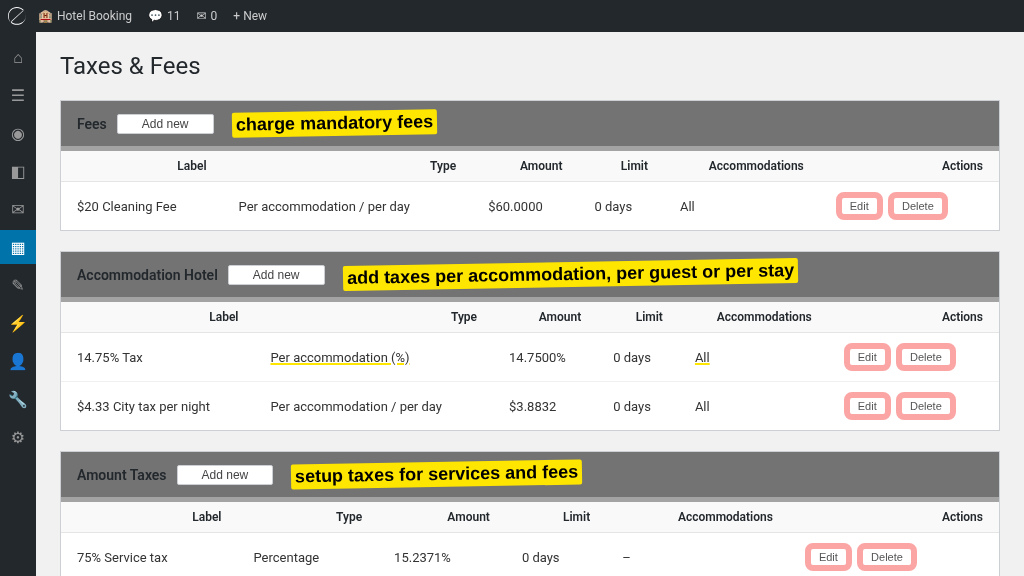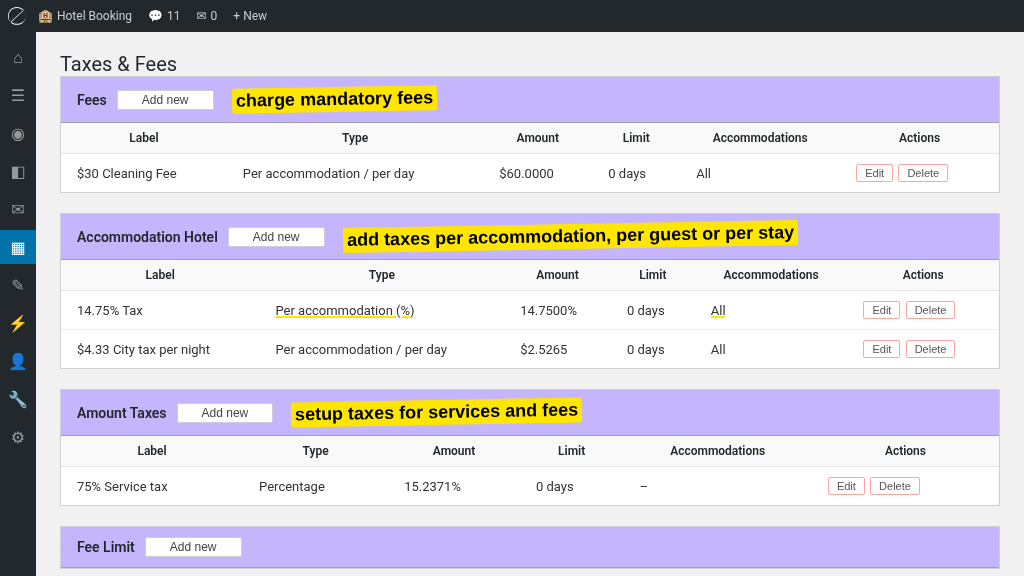--- a/index.html
+++ b/index.html
@@ -16,50 +16,50 @@
     #sidebar {
       width: 36px; background: #23282d; margin-top: 32px; display: flex; flex-direction: column; align-items: center; padding-top: 8px; gap: 4px; flex-shrink: 0;
     }
     .sidebar-icon { width: 36px; height: 34px; display: flex; align-items: center; justify-content: center; color: #999; cursor: pointer; font-size: 16px; }
     .sidebar-icon:hover, .sidebar-icon.active { color: #fff; background: #0073aa; }
     .sidebar-icon.active { background: #0073aa; color: #fff; }
 
     
     #main { margin-top: 32px; flex: 1; overflow-y: auto; padding: 20px 24px; background: #f1f1f1; }
 
-    .page-title { font-size: 20px; font-weight: 400; color: #23282d; margin-bottom: 0; }
+    .page-title { font-size: 24px; font-weight: 400; color: #23282d; margin-bottom: 20px; }
 
     .section { background: #fff; border: 1px solid #ccd0d4; margin-bottom: 20px; }
-    .section-header { display: flex; align-items: center; gap: 10px; padding: 10px 16px; border-bottom: 1px solid #a3a3a3; background: #c4b5fd; }
+    .section-header { display: flex; align-items: center; gap: 10px; padding: 10px 16px; border-bottom: 5px solid #a3a3a3; background: #737373; }
     .section-title { font-size: 14px; font-weight: 600; color: #23282d; }
 
     .annotation {
       font-family: "Comic Sans MS", cursive, sans-serif;
       font-size: 18px;
       font-weight: bold;
       color: #000;
       background: #ffe600;
       padding: 2px 4px;
       border-radius: 2px;
       transform: rotate(-1deg);
       display: inline-block;
       margin-left: 8px;
     }
 
     .btn-add-new {
       background: #fff; border: 1px solid #ccd0d4; color: #444; padding: 2px 24px; cursor: pointer; font-size: 12px; border-radius: 2px;
     }
 
     .data-table { width: 100%; border-collapse: collapse; }
-    .data-table th { text-align: center; padding: 8px 16px; font-size: 12px; font-weight: 600; color: #23282d; border-bottom: 1px solid #e5e5e5; background: #f9f9f9; }
+    .data-table th { text-align: right; padding: 8px 16px; font-size: 12px; font-weight: 600; color: #23282d; border-bottom: 1px solid #e5e5e5; background: #f9f9f9; }
     .data-table td { padding: 10px 16px; font-size: 13px; border-bottom: 1px solid #f0f0f0; vertical-align: middle; }
     .data-table tr:last-child td { border-bottom: none; }
 
     .btn-action {
-      background: #fff; border: 1px solid #fca5a5; color: #555; padding: 2px 8px; cursor: pointer; font-size: 11px; border-radius: 2px; margin-right: 2px;
+      background: #fff; border: 6px solid #fca5a5; color: #555; padding: 2px 8px; cursor: pointer; font-size: 11px; border-radius: 8px; margin-right: 2px;
     }
 
     
     .wp-icon { width: 18px; height: 18px; fill: #fff; }
   </style>
 </head>
 <body>
 
 <div id="wpadminbar">
   <svg class="wp-icon" viewBox="0 0 185 185">
@@ -113,21 +113,21 @@
           <th>Label</th>
           <th>Type</th>
           <th>Amount</th>
           <th>Limit</th>
           <th>Accommodations</th>
           <th>Actions</th>
         </tr>
       </thead>
       <tbody id="fees-tbody">
         <tr>
-          <td>$30 Cleaning Fee</td>
+          <td>$20 Cleaning Fee</td>
           <td>Per accommodation / per day</td>
           <td>$60.0000</td>
           <td>0 days</td>
           <td>All</td>
           <td>
             <button class="btn-action">Edit</button>
             <button class="btn-action">Delete</button>
           </td>
         </tr>
       </tbody>
@@ -159,21 +159,21 @@
           <td>0 days</td>
           <td><span style="text-decoration: underline; text-decoration-color: #ffe600; text-decoration-thickness: 2px;">All</span></td>
           <td>
             <button class="btn-action">Edit</button>
             <button class="btn-action">Delete</button>
           </td>
         </tr>
         <tr>
           <td>$4.33 City tax per night</td>
           <td>Per accommodation / per day</td>
-          <td>$2.5265</td>
+          <td>$3.8832</td>
           <td>0 days</td>
           <td>All</td>
           <td>
             <button class="btn-action">Edit</button>
             <button class="btn-action">Delete</button>
           </td>
         </tr>
       </tbody>
     </table>
   </div>

